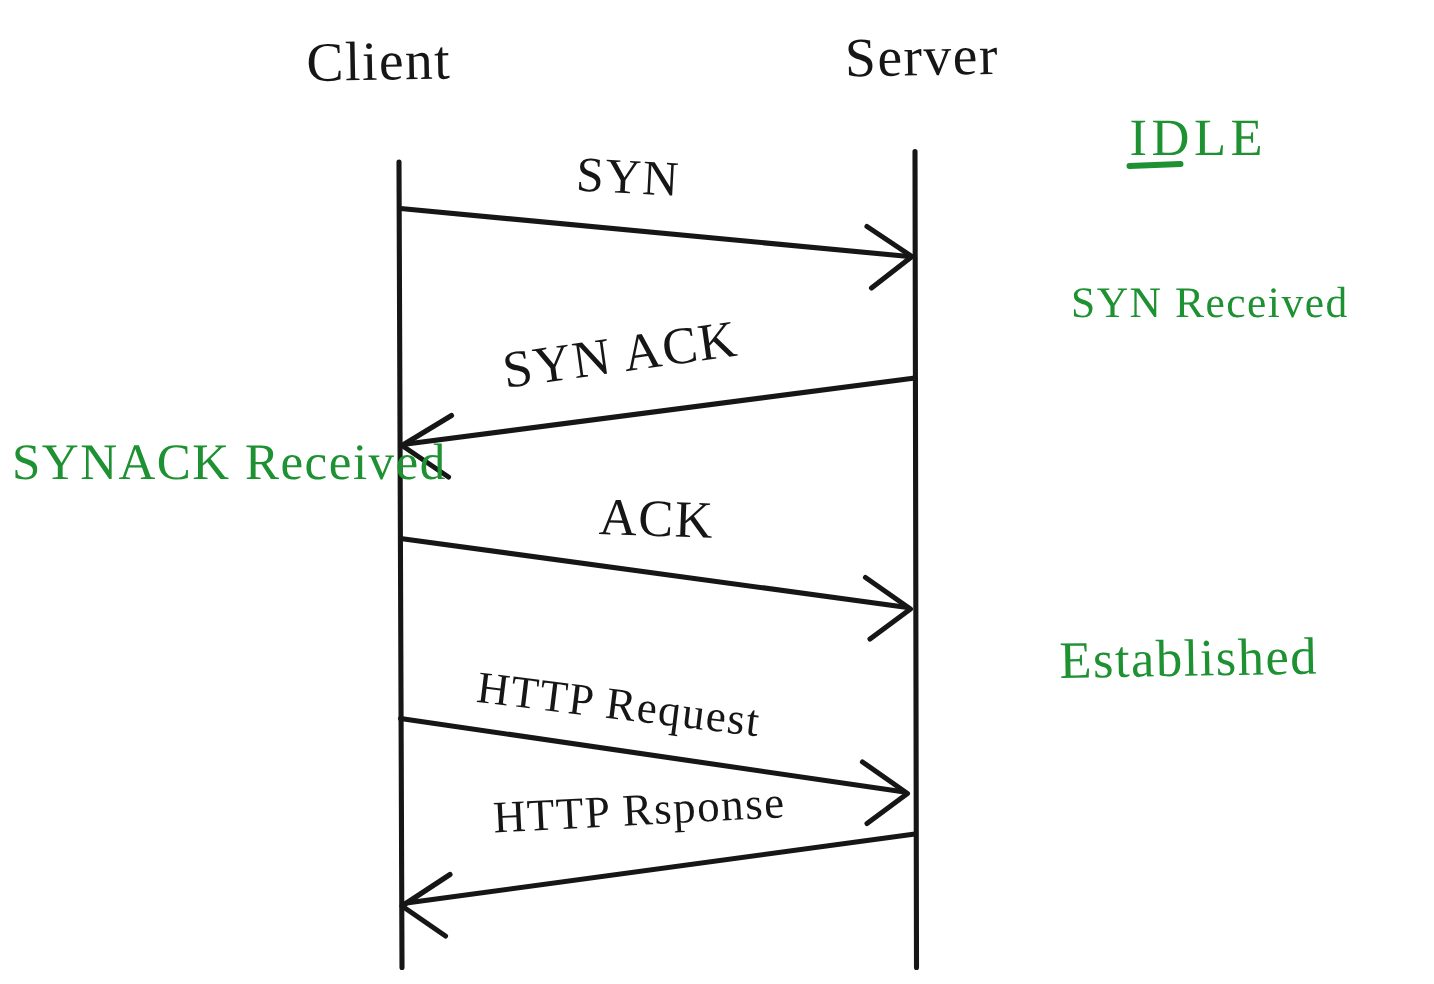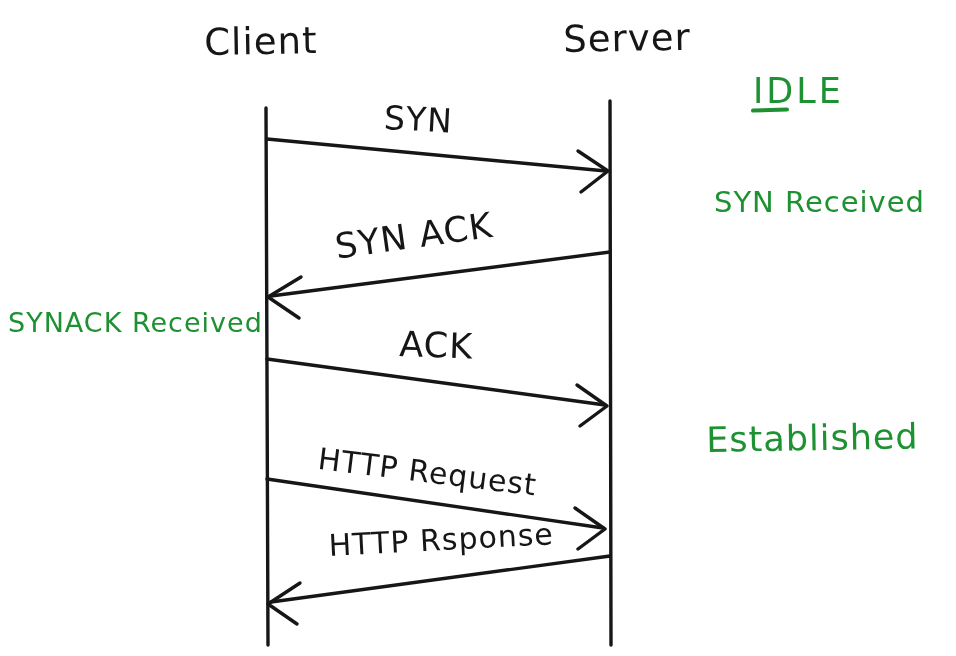--- a/index.html
+++ b/index.html
@@ -12,20 +12,21 @@
     padding: 0;
     background: var(--background);
     font-family: "DejaVu Sans", sans-serif;
   }
   .canvas {
     position: relative;
     width: 956px;
     height: 656px;
     background: var(--background);
     overflow: hidden;
+    font-family: Liberation Serif, serif;
   }
   .wires {
     position: absolute;
     left: 0;
     top: 0;
     width: 956px;
     height: 656px;
   }
   .ink-stroke {
     stroke: var(--ink);
@@ -95,15 +96,15 @@
   <div class="label msg" style="left:333px; top:230px; font-size:35px; transform:rotate(-8deg);">SYN ACK</div>
   <div class="label msg" style="left:400px; top:327px; font-size:35px; transform:rotate(2deg);">ACK</div>
   <div class="label msg" style="left:320px; top:444px; font-size:30px; transform:rotate(7deg);">HTTP Request</div>
   <div class="label msg" style="left:328px; top:531px; font-size:30px; transform:rotate(-3deg);">HTTP Rsponse</div>
 
   <div class="label state" style="left:753px; top:74px; font-size:35px; letter-spacing:3px;">IDLE</div>
   <div class="idle-serif" style="left:751px; top:108px; transform:rotate(-2deg);"></div>
   <div class="label state" style="left:714px; top:188px; font-size:29px;">SYN Received</div>
   <div class="label state" style="left:706px; top:423px; font-size:35px; transform:rotate(-1deg);">Established</div>
 
-  <div class="label state" style="left:8px; top:309px; font-size:27px;">SYNACK Received</div>
+  <div class="label state" style="left:8px; top:292px; font-size:34px;">SYNACK Received</div>
 
 </div>
 
 </body></html>

